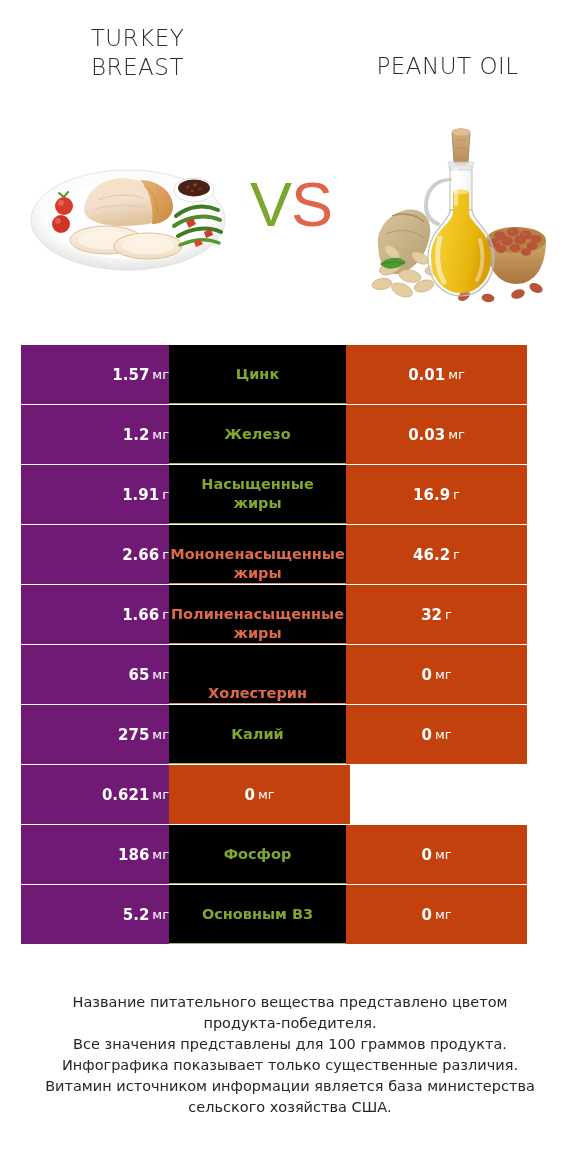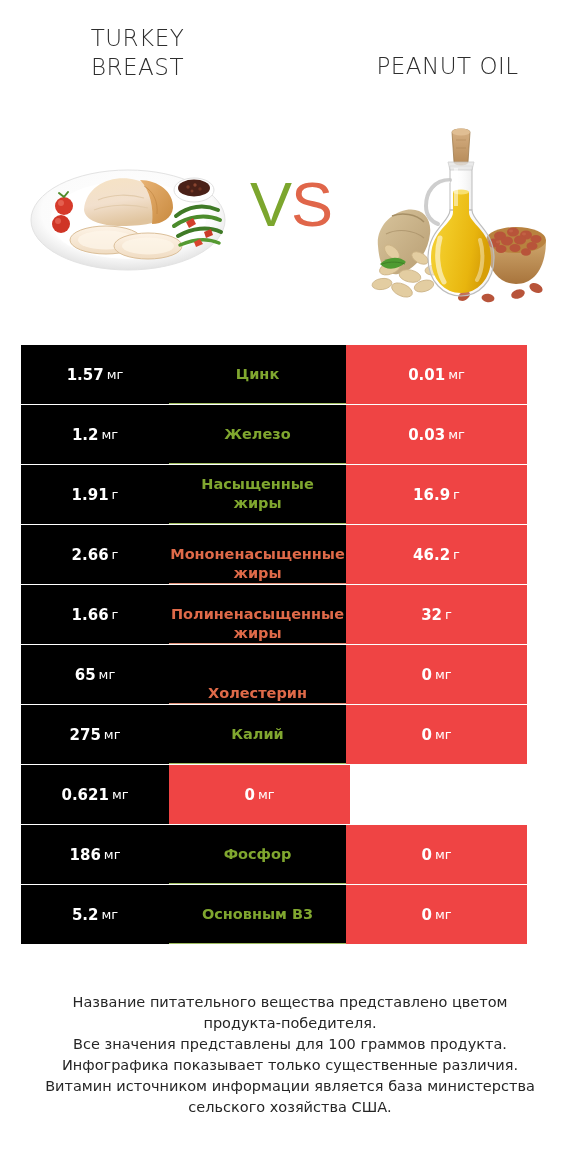--- a/index.html
+++ b/index.html
@@ -84,26 +84,27 @@
     display: flex;
     align-items: center;
     justify-content: center;
     box-sizing: border-box;
     font-size: 15px;
     font-weight: 700;
     font-family: "DejaVu Sans", sans-serif;
   }
   .cell-left {
     width: 148px;
-    background: #000000;
+    background: #701a75;
     color: #ffffff;
+    justify-content: flex-end;
   }
   .cell-right {
     width: 181px;
-    background: #ef4444;
+    background: #c2410c;
     color: #ffffff;
   }
   .cell-mid {
     width: 177px;
     background: #000000;
     flex-direction: column;
     justify-content: center;
     overflow: hidden;
     border-bottom: 1px solid #9DBA5E;
     position: relative;

